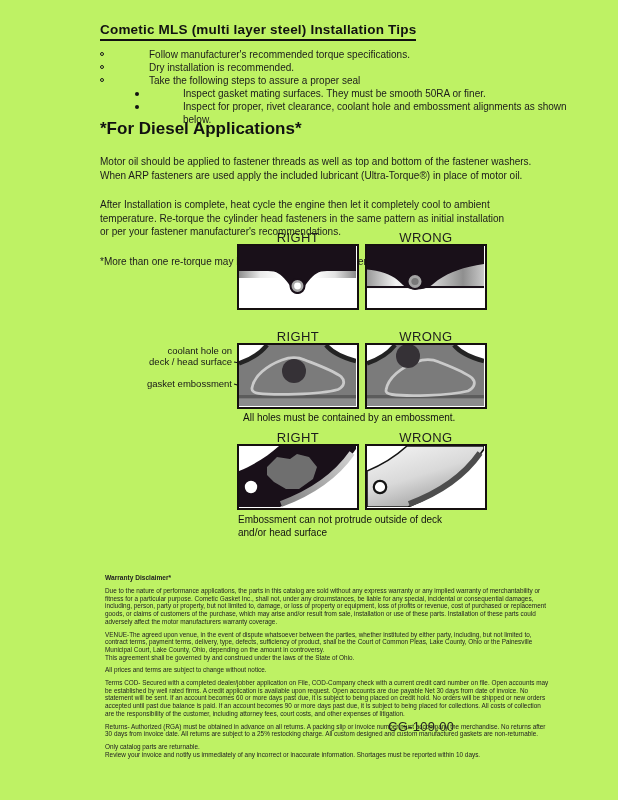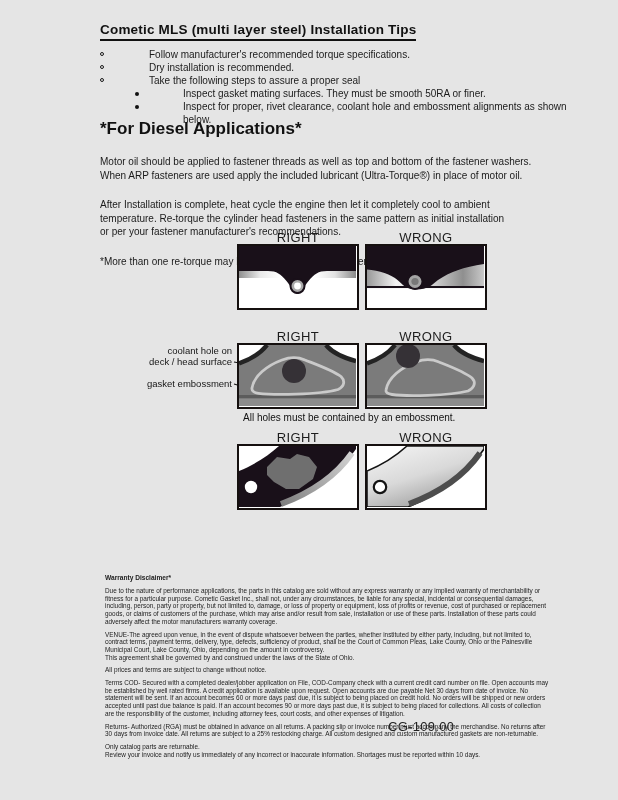--- a/index.html
+++ b/index.html
@@ -1,18 +1,18 @@
 <!DOCTYPE html>
 <html><head>
 <meta charset="utf-8">
 <style>
   * { margin:0; padding:0; box-sizing:border-box; }
   html,body { background:#ffffff; }
   body { font-family:"Liberation Sans", sans-serif; color:#1c1c1c; }
-  .page { position:relative; width:618px; height:800px; background:#e5e5e5; overflow:hidden; }
+  .page { position:relative; width:618px; height:800px; background:#bef264; overflow:hidden; }
   .abs { position:absolute; }
 
   .title { display:inline-block; font-size:13.5px; font-weight:bold; letter-spacing:.2px;
            border-bottom:2px solid #111; padding-bottom:2px; color:#111; }
 
   .bullets { margin-top:7px; font-size:10px; line-height:13px; color:#1b1b1b; }
   .b-item  { display:flex; align-items:flex-start;gap:40px; }
   .dot-o   { width:4px; height:4px; border:1px solid #1b1b1b; border-radius:50%; margin:4px 5px 0 0; flex:none; }
   .dot-f   { width:4px; height:4px; background:#111; border-radius:50%; margin:4.5px 4px 0 0; flex:none; }
   .sub     { margin-left:35px; }
@@ -193,20 +193,22 @@
           <stop offset="100%" stop-color="#9e9e9e"></stop>
         </linearGradient>
       </defs>
       <rect width="117" height="61" fill="#fff"></rect>
       <path d="M40,0 H117 V3 C102,25 79,45 41,61 H0 V25 C15,19 29,10 40,0 Z" fill="url(#g4)" stroke="#141414" stroke-width="1.6"></path>
       <path d="M113,7 C99,27 77,45 42,58" stroke="#4d4d4d" stroke-width="6" fill="none"></path>
       <circle cx="13" cy="41" r="6.2" fill="#ffffff" stroke="#141414" stroke-width="2.2"></circle>
     </svg>
   </div>
 
+  <div class="caption" style="left:238px; top:514px;">Embossment can not protrude outside of deck
+and/or head surface</div>
 
   <div class="disc" style="left:105px; top:574px;">
     <div class="disc-h">Warranty Disclaimer*</div>
     <div class="disc-p">Due to the nature of performance applications, the parts in this catalog are sold without any express warranty or any implied warranty of merchantability or
 fitness for a particular purpose.  Cometic Gasket Inc., shall not, under any circumstances, be liable for any special, incidental or consequential damages,
 including, person, party or property, but not limited to, damage, or loss of property or equipment, loss of profits or revenue, cost of purchased or replacement
 goods, or claims of customers of the purchase, which may arise and/or result from sale, installation or use of these parts.  Installation of these parts could
 adversely affect the motor manufacturers warranty coverage.</div>
     <div class="disc-p">VENUE-The agreed upon venue, in the event of dispute whatsoever between the parties, whether instituted by either party, including, but not limited to,
 contract terms, payment terms, delivery, type, defects, sufficiency of product, shall be the Court of Common Pleas, Lake County, Ohio or the Painesville

